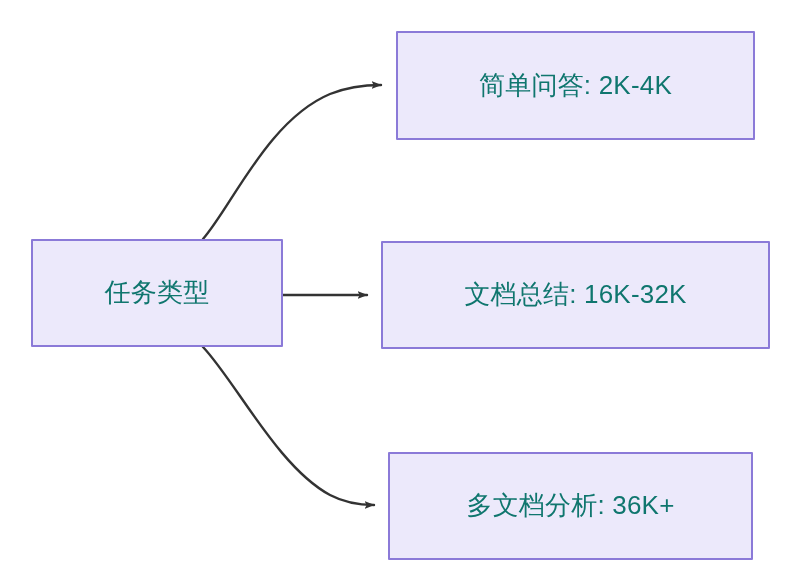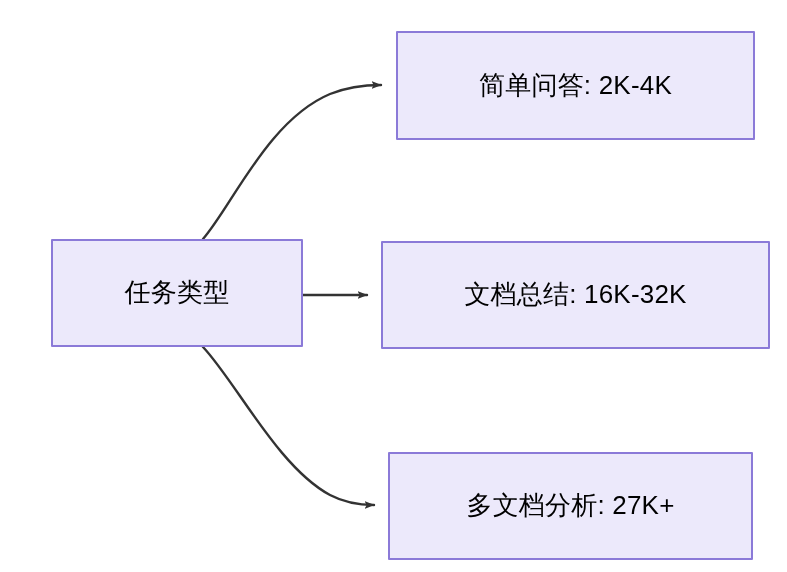--- a/index.html
+++ b/index.html
@@ -29,33 +29,32 @@
     position: absolute;
     box-sizing: border-box;
     background: #ece9fb;
     border: 2.5px solid #8b7ad8;
     border-radius: 1px;
     display: flex;
     align-items: center;
     justify-content: center;
   }
   .node-label {
-    color: #000000;
+    color: #0f766e;
     font-size: 26px;
     line-height: 1.2;
     letter-spacing: 0.2px;
     white-space: nowrap;
     text-align: center;
   }
   #node-source {
     left: 31px;
     top: 239px;
     width: 252px;
     height: 108px;
-    margin-left: 20px;
   }
   #node-simple-qa {
     left: 396px;
     top: 31px;
     width: 359px;
     height: 109px;
   }
   #node-doc-summary {
     left: 381px;
     top: 241px;
@@ -95,16 +94,16 @@
 
   <div class="node" id="node-simple-qa">
     <span class="node-label">简单问答: 2K-4K</span>
   </div>
 
   <div class="node" id="node-doc-summary">
     <span class="node-label">文档总结: 16K-32K</span>
   </div>
 
   <div class="node" id="node-multi-doc">
-    <span class="node-label">多文档分析: 27K+</span>
+    <span class="node-label">多文档分析: 36K+</span>
   </div>
 
 </div>
 
 </body></html>

